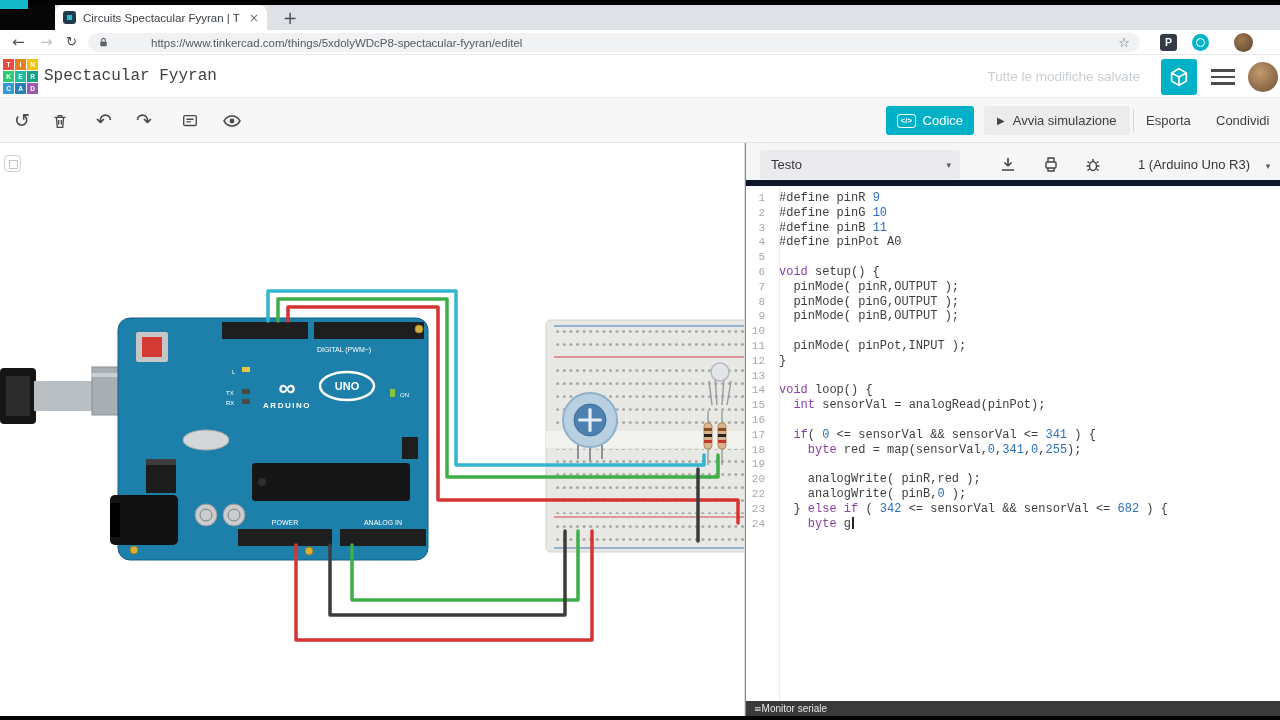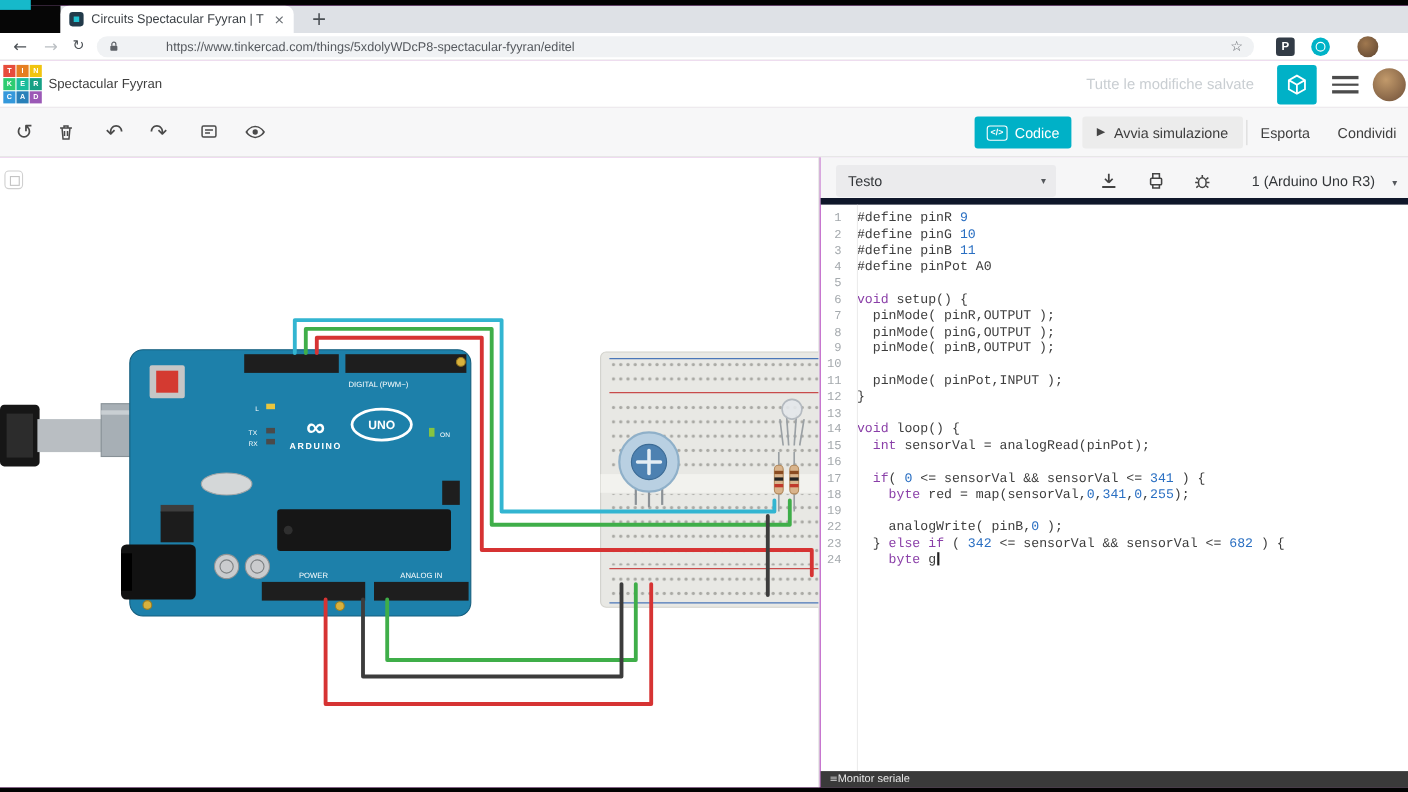--- a/index.html
+++ b/index.html
@@ -1,18 +1,18 @@
 <!DOCTYPE html>
 <html><head>
 <meta charset="utf-8">
 <style>
   * { margin:0; padding:0; box-sizing:border-box; }
   body { width:1280px; height:720px; overflow:hidden; background:#000;
          font-family:"Liberation Sans", sans-serif; }
-  .stage { position:relative; width:1280px; height:720px; background:#a21caf; }
+  .stage { position:relative; width:1280px; height:720px; background:#22c55e; }
   .glyph { font-family:"DejaVu Sans", sans-serif; }
 
   
   .strip-top { position:absolute; left:0; top:0; width:1280px; height:5px; background:#020202; z-index:40; }
   .strip-bottom { position:absolute; left:0; bottom:0; width:1280px; height:4px; background:#020202; z-index:40; }
   .corner-teal { position:absolute; left:0; top:0; width:28px; height:9px; background:#16b9ca; z-index:41; }
 
   
   .tabbar { position:absolute; left:0; top:5px; width:1280px; height:25px; background:#dee1e6; }
   .tabbar-black { position:absolute; left:0; top:0; width:55px; height:25px; background:#060606; }
@@ -38,21 +38,21 @@
            color:#fff; font-size:10.5px; font-weight:bold; text-align:center; line-height:17px; }
   .ext-teal { position:absolute; left:1192px; top:4px; width:17px; height:17px; border-radius:50%; background:#00b3c7; }
   .ext-teal::after { content:""; position:absolute; left:4px; top:4px; width:7px; height:7px; border:1.5px solid #fff; border-radius:50%; }
   .avatar-sm { position:absolute; left:1234px; top:3px; width:19px; height:19px; border-radius:50%;
                background:radial-gradient(circle at 40% 35%, #a0784f, #5d4430); }
 
   
   .tkheader { position:absolute; left:0; top:55px; width:1280px; height:43px; background:#fff; border-bottom:1px solid #ececec; }
   .logo { position:absolute; left:3px; top:4px; display:grid; grid-template-columns:repeat(3, 11px); grid-auto-rows:11px; gap:1px; }
   .logo .tile { color:#fff; font-size:6.5px; font-weight:bold; display:flex; align-items:center; justify-content:center; }
-  .doc-title { position:absolute; left:44px; top:0; line-height:43px; font-size:12px; color:#3f3f3f; }
+  .doc-title { position:absolute; left:44px; top:0; line-height:43px; font-size:16px; color:#3f3f3f;font-family:Liberation Mono, monospace; }
   .save-status { position:absolute; right:140px; top:0; line-height:43px; font-size:13.5px; color:#c9ced2;text-align:right; }
   .btn-3d { position:absolute; left:1161px; top:4px; width:36px; height:36px; background:#00b1c7; border-radius:3px;
             display:flex; align-items:center; justify-content:center; }
   .btn-list { position:absolute; left:1205px; top:9px; width:36px; height:26px; display:flex; flex-direction:column;
               justify-content:center; gap:4px; align-items:center; }
   .btn-list i { display:block; width:24px; height:2.5px; background:#4c4c4c; }
   .avatar-lg { position:absolute; left:1248px; top:7px; width:30px; height:30px; border-radius:50%;
                background:radial-gradient(circle at 40% 35%, #c29a6b, #6e4f38); }
 
   
@@ -355,20 +355,21 @@
           <div class="code-line"><span class="ln">10</span><span class="ct"></span></div>
           <div class="code-line"><span class="ln">11</span><span class="ct">  pinMode( pinPot,INPUT );</span></div>
           <div class="code-line"><span class="ln">12</span><span class="ct">}</span></div>
           <div class="code-line"><span class="ln">13</span><span class="ct"></span></div>
           <div class="code-line"><span class="ln">14</span><span class="ct"><span class="kw">void</span> loop() {</span></div>
           <div class="code-line"><span class="ln">15</span><span class="ct">  <span class="kw">int</span> sensorVal = analogRead(pinPot);</span></div>
           <div class="code-line"><span class="ln">16</span><span class="ct"></span></div>
           <div class="code-line"><span class="ln">17</span><span class="ct">  <span class="kw">if</span>( <span class="num">0</span> &lt;= sensorVal &amp;&amp; sensorVal &lt;= <span class="num">341</span> ) {</span></div>
           <div class="code-line"><span class="ln">18</span><span class="ct">    <span class="kw">byte</span> red = map(sensorVal,<span class="num">0</span>,<span class="num">341</span>,<span class="num">0</span>,<span class="num">255</span>);</span></div>
           <div class="code-line"><span class="ln">19</span><span class="ct"></span></div>
+          <div class="code-line"><span class="ln">20</span><span class="ct">    analogWrite( pinR,red );</span></div>
           <div class="code-line"><span class="ln">22</span><span class="ct">    analogWrite( pinB,<span class="num">0</span> );</span></div>
           <div class="code-line"><span class="ln">23</span><span class="ct">  } <span class="kw">else</span> <span class="kw">if</span> ( <span class="num">342</span> &lt;= sensorVal &amp;&amp; sensorVal &lt;= <span class="num">682</span> ) {</span></div>
           <div class="code-line"><span class="ln">24</span><span class="ct">    <span class="kw">byte</span> g<span class="caret-cursor"></span></span></div>
         </div>
     </div>
 
     <div class="serial-bar">
       <span class="sic glyph">≡</span>
       <span class="slabel">Monitor seriale</span>
     </div>

